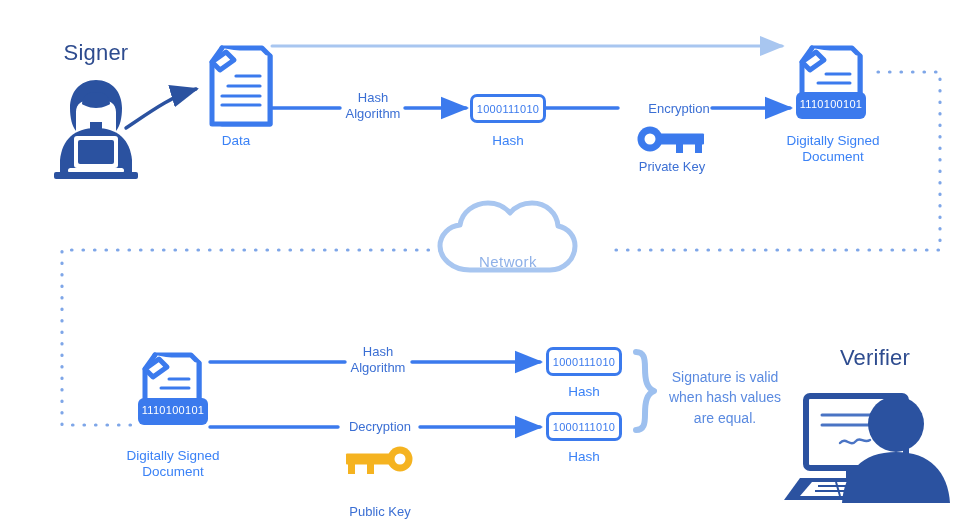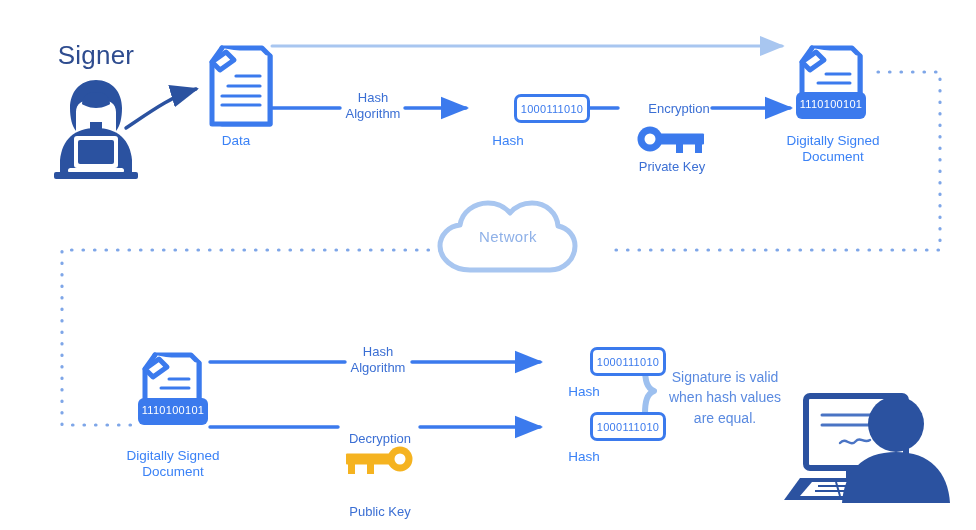--- a/index.html
+++ b/index.html
@@ -29,21 +29,21 @@
   .lbl {
     position: absolute;
     color: #2e4c8f;
     font-family: "Liberation Sans", sans-serif;
     text-align: center;
     white-space: pre;
     line-height: 1.22;
     pointer-events: none;
   }
   .lbl-title {
-    font-size: 26px;
+    font-size: 22px;
     color: #2e4c8f;
     letter-spacing: .2px;
   }
   .lbl-cap {
     font-size: 13.5px;
     color: #3b82f6;
   }
   .lbl-flow {
     font-size: 13px;
     color: #3b6fd4;
@@ -64,21 +64,20 @@
     border: 3px solid #3b7aed;
     border-radius: 7px;
     color: #3b7aed;
     font-family: "Liberation Sans", sans-serif;
     font-size: 11px;
     letter-spacing: .3px;
     display: flex;
     align-items: center;
     justify-content: center;
     box-sizing: border-box;
-    margin-left: 44px;
   }
 </style>
 </head>
 <body>
 
 <div id="diagram-root">
 
   <svg class="layer" viewBox="0 0 976 530">
     <defs>
       <marker id="arrowBlue" markerWidth="9" markerHeight="9" refX="7.5" refY="4" orient="auto">
@@ -231,34 +230,35 @@
 
   <div class="lbl lbl-cap" style="left:453px; top:133px; width:110px;">Hash</div>
 
   <div class="lbl lbl-flow" style="left:625px; top:101px; width:108px;">Encryption</div>
 
   <div class="lbl lbl-flow" style="left:618px; top:159px; width:108px;">Private Key</div>
 
   <div class="lbl lbl-cap" style="left:760px; top:133px; width:146px;">Digitally Signed
 Document</div>
 
-  <div class="lbl lbl-cloud" style="left:455px; top:228px; width:106px;">Network</div>
+  <div class="lbl lbl-cloud" style="left:455px; top:253px; width:106px;">Network</div>
 
   <div class="lbl lbl-cap" style="left:100px; top:448px; width:146px;">Digitally Signed
 Document</div>
 
   <div class="lbl lbl-flow" style="left:323px; top:344px; width:110px;">Hash
 Algorithm</div>
 
-  <div class="lbl lbl-flow" style="left:325px; top:419px; width:110px;margin-top:12px;">Decryption</div>
+  <div class="lbl lbl-flow" style="left:325px; top:419px; width:110px;">Decryption</div>
 
   <div class="lbl lbl-flow" style="left:323px; top:504px; width:114px;">Public Key</div>
 
   <div class="lbl lbl-cap" style="left:529px; top:384px; width:110px;">Hash</div>
 
   <div class="lbl lbl-cap" style="left:529px; top:449px; width:110px;">Hash</div>
 
   <div class="lbl lbl-note" style="left:660px; top:367px; width:130px;">Signature is valid
 when hash values
 are equal.</div>
 
+  <div class="lbl lbl-title" style="left:800px; top:345px; width:150px;">Verifier</div>
 
 </div>
 
 </body></html>

